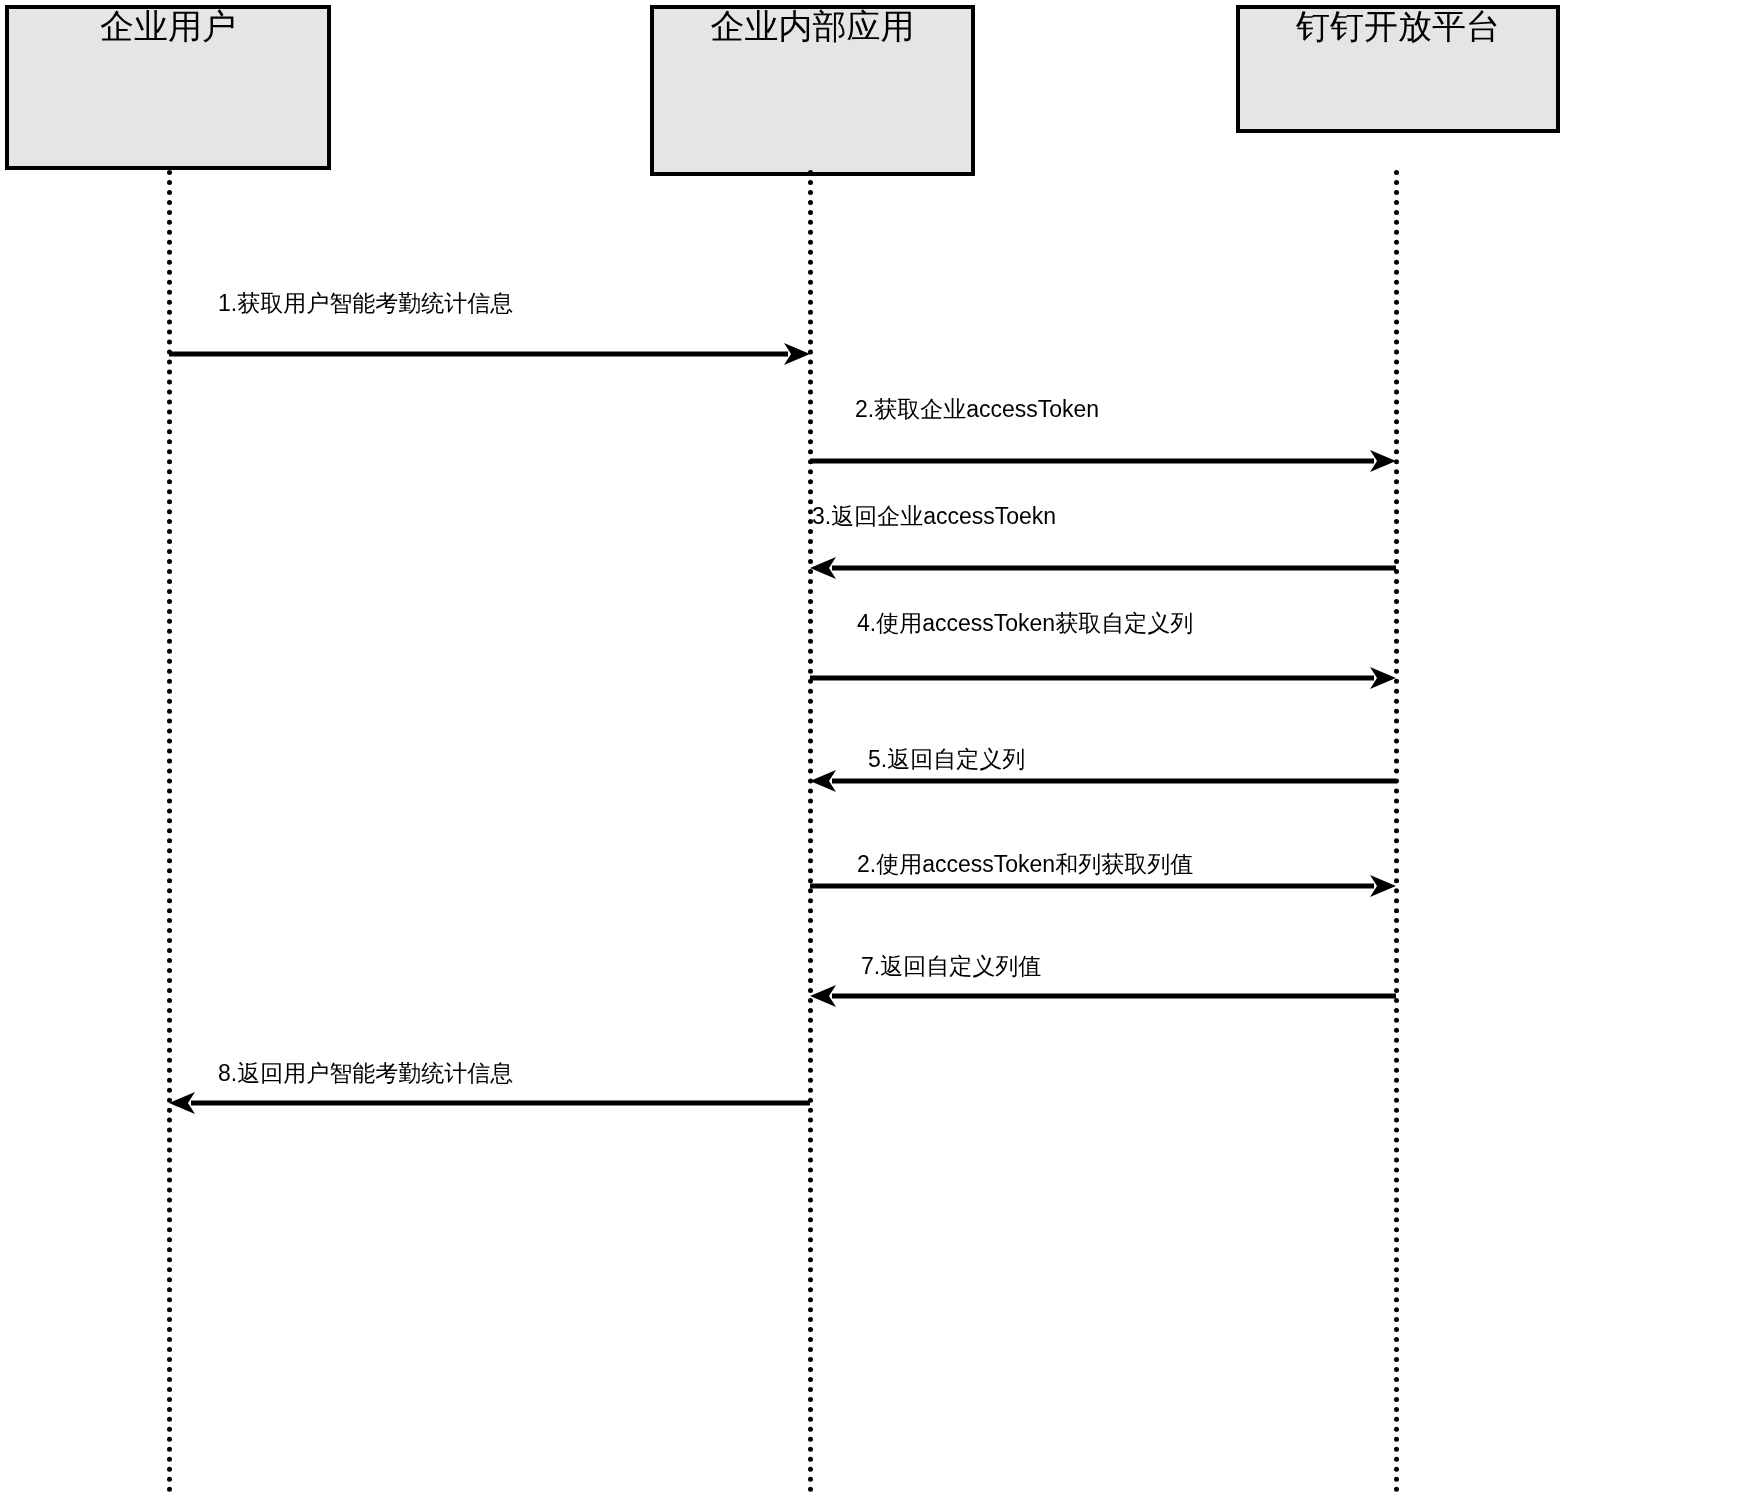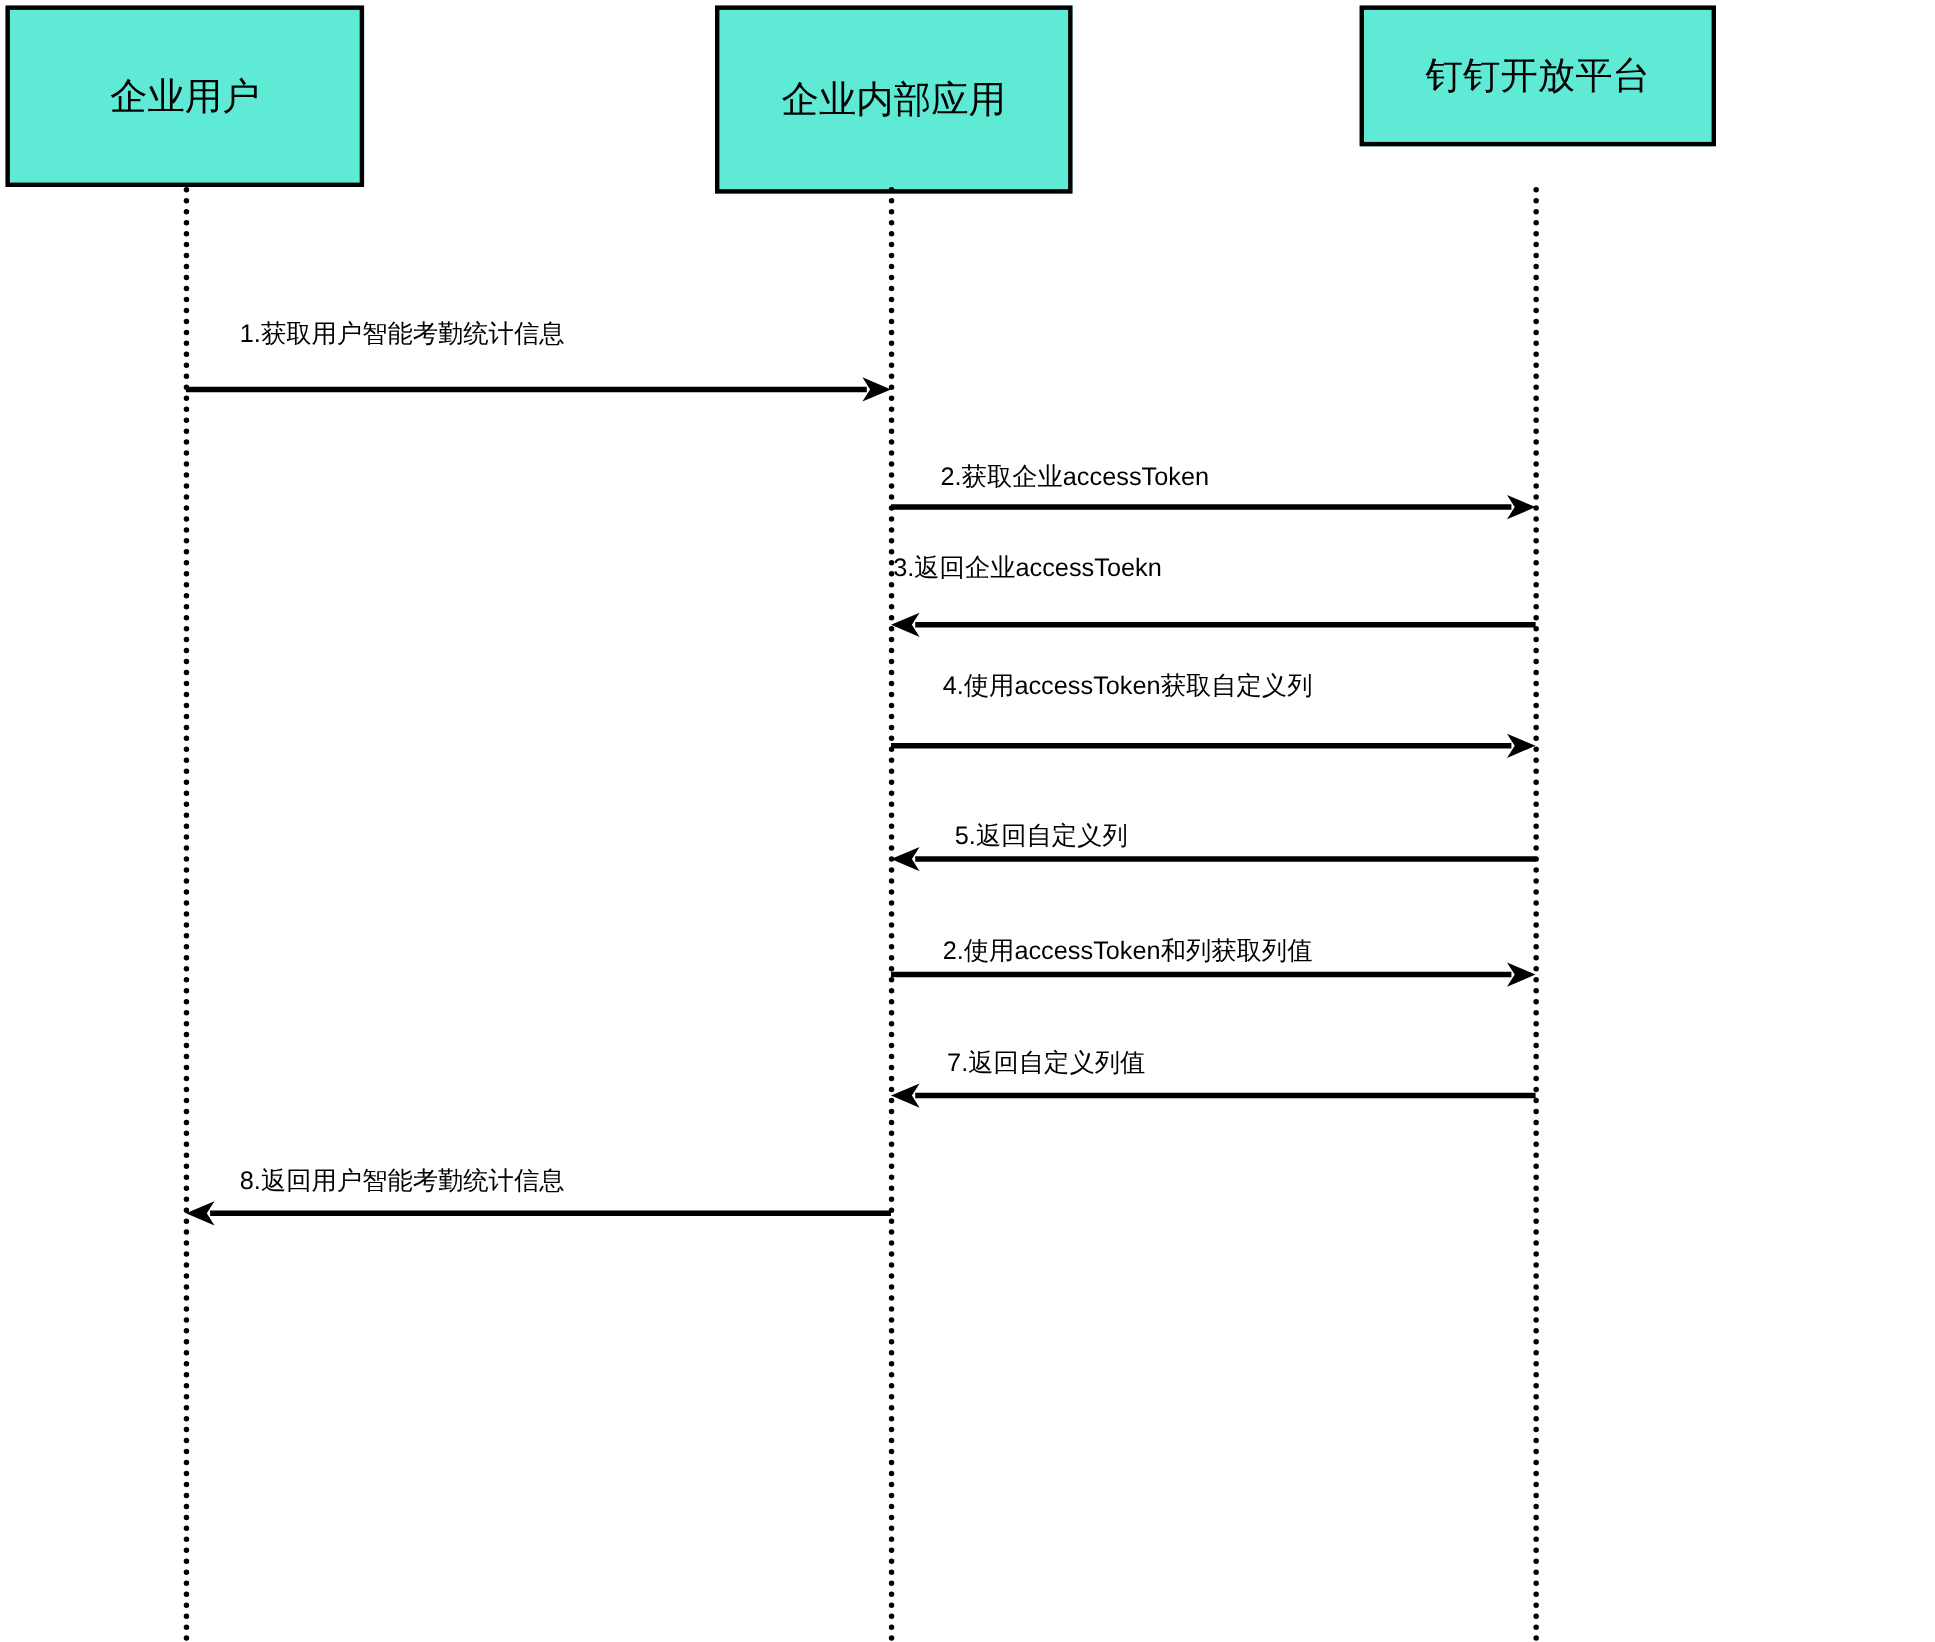--- a/index.html
+++ b/index.html
@@ -12,23 +12,22 @@
     width: 1759px;
     height: 1493px;
     background: #ffffff;
     font-family: "Liberation Sans", "DejaVu Sans", sans-serif;
     overflow: hidden;
   }
   .participant-box {
     position: absolute;
     box-sizing: border-box;
     border: 4px solid #000000;
-    background: #5eead4;
+    background: #e5e5e5;
     display: flex;
-    align-items: center;
     justify-content: center;
   }
   .participant-label {
     font-size: 34px;
     color: #000000;
     line-height: 1;
     white-space: nowrap;
   }
   .lifeline {
     position: absolute;
@@ -78,21 +77,21 @@
           <polygon points="641,15 615,4 622,15 615,26" fill="#000"></polygon>
         </svg>
       </div>
       <div class="msg-label" style="left: 218px; top: 292px;">1.获取用户智能考勤统计信息</div>
       <div class="msg-arrow" style="left: 810px; top: 446px; width: 586px;">
         <svg width="586" height="30" viewBox="0 0 586 30">
           <line x1="0" y1="15" x2="564" y2="15" stroke="#000" stroke-width="5"></line>
           <polygon points="586,15 560,4 567,15 560,26" fill="#000"></polygon>
         </svg>
       </div>
-      <div class="msg-label" style="left: 855px; top: 398px; margin-top: 24px;">2.获取企业accessToken</div>
+      <div class="msg-label" style="left: 855px; top: 398px;">2.获取企业accessToken</div>
       <div class="msg-arrow" style="left: 810px; top: 553px; width: 586px;">
         <svg width="586" height="30" viewBox="0 0 586 30">
           <line x1="22" y1="15" x2="586" y2="15" stroke="#000" stroke-width="5"></line>
           <polygon points="0,15 26,4 19,15 26,26" fill="#000"></polygon>
         </svg>
       </div>
       <div class="msg-label" style="left: 812px; top: 505px;">3.返回企业accessToekn</div>
       <div class="msg-arrow" style="left: 810px; top: 663px; width: 586px;">
         <svg width="586" height="30" viewBox="0 0 586 30">
           <line x1="0" y1="15" x2="564" y2="15" stroke="#000" stroke-width="5"></line>

